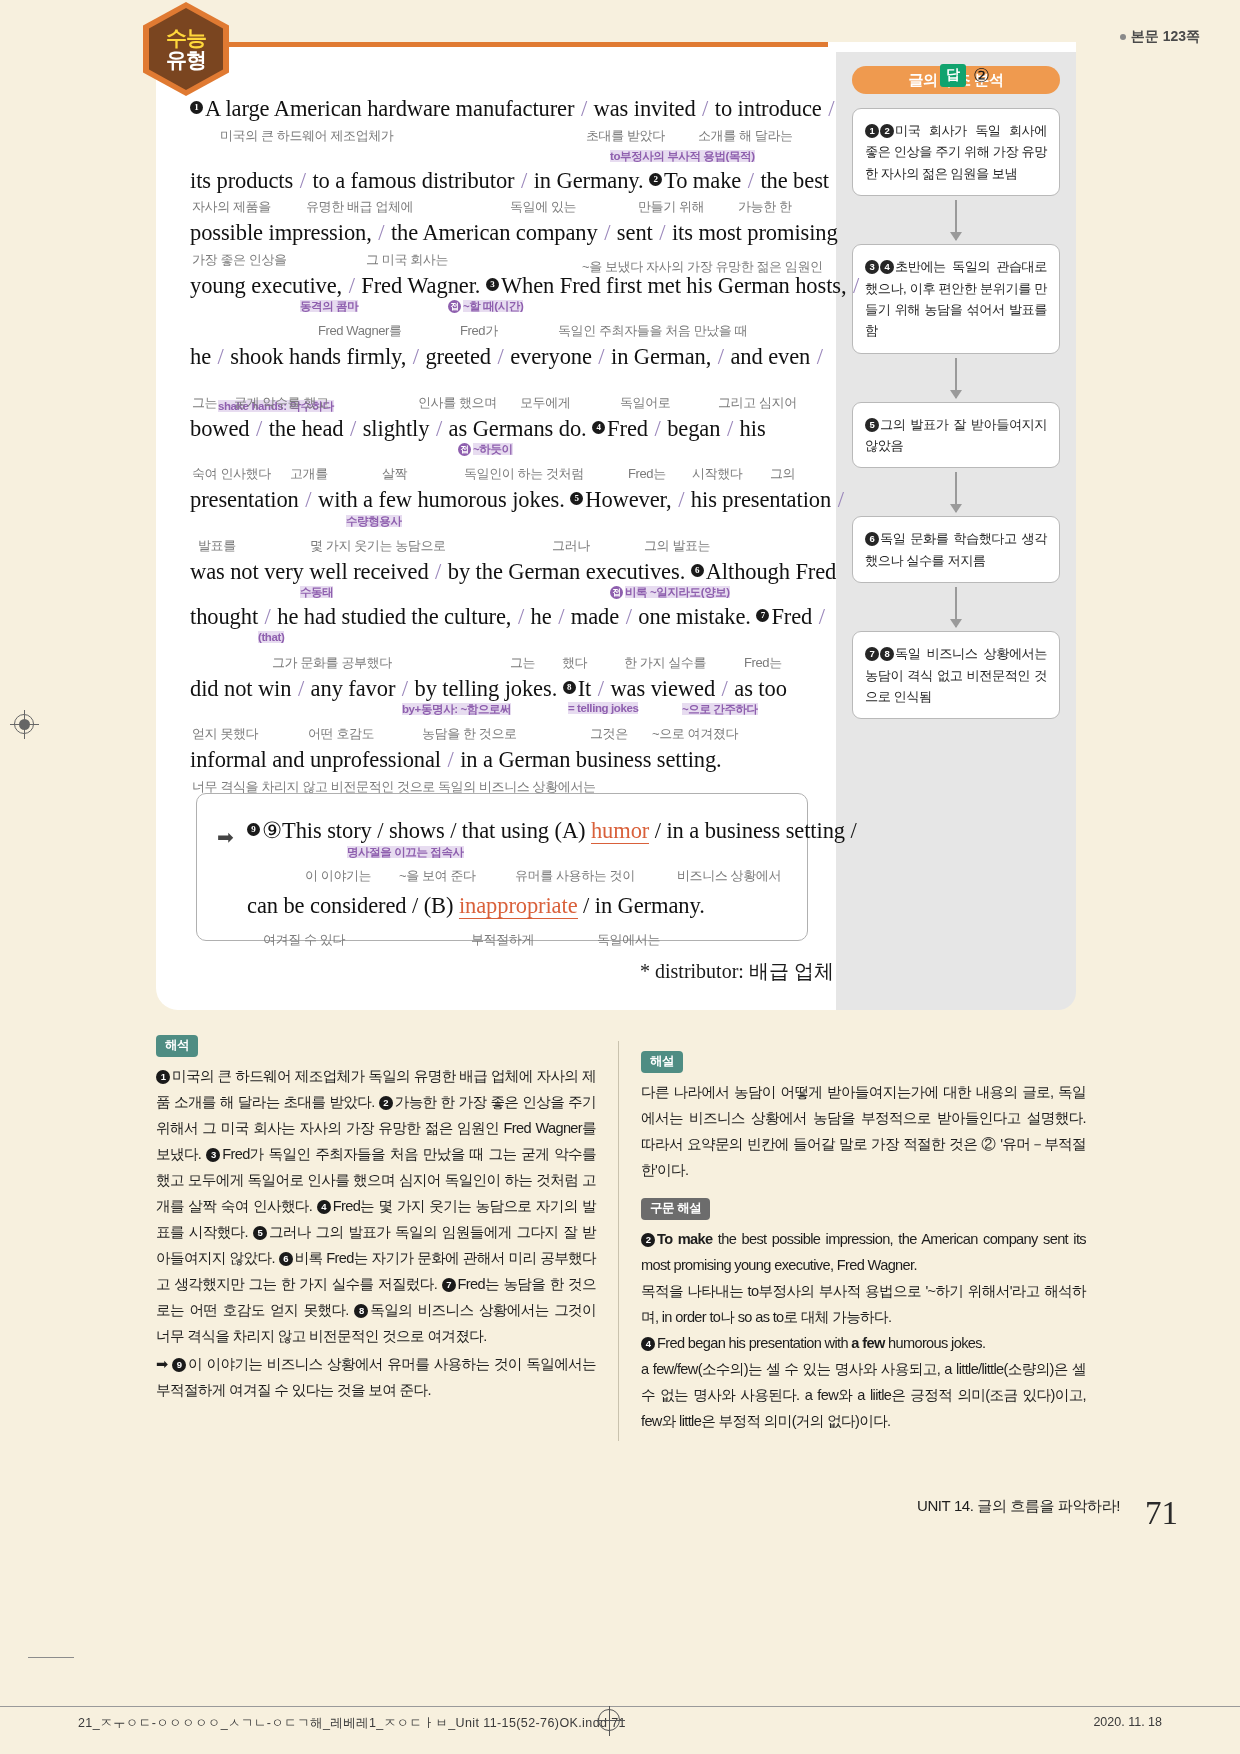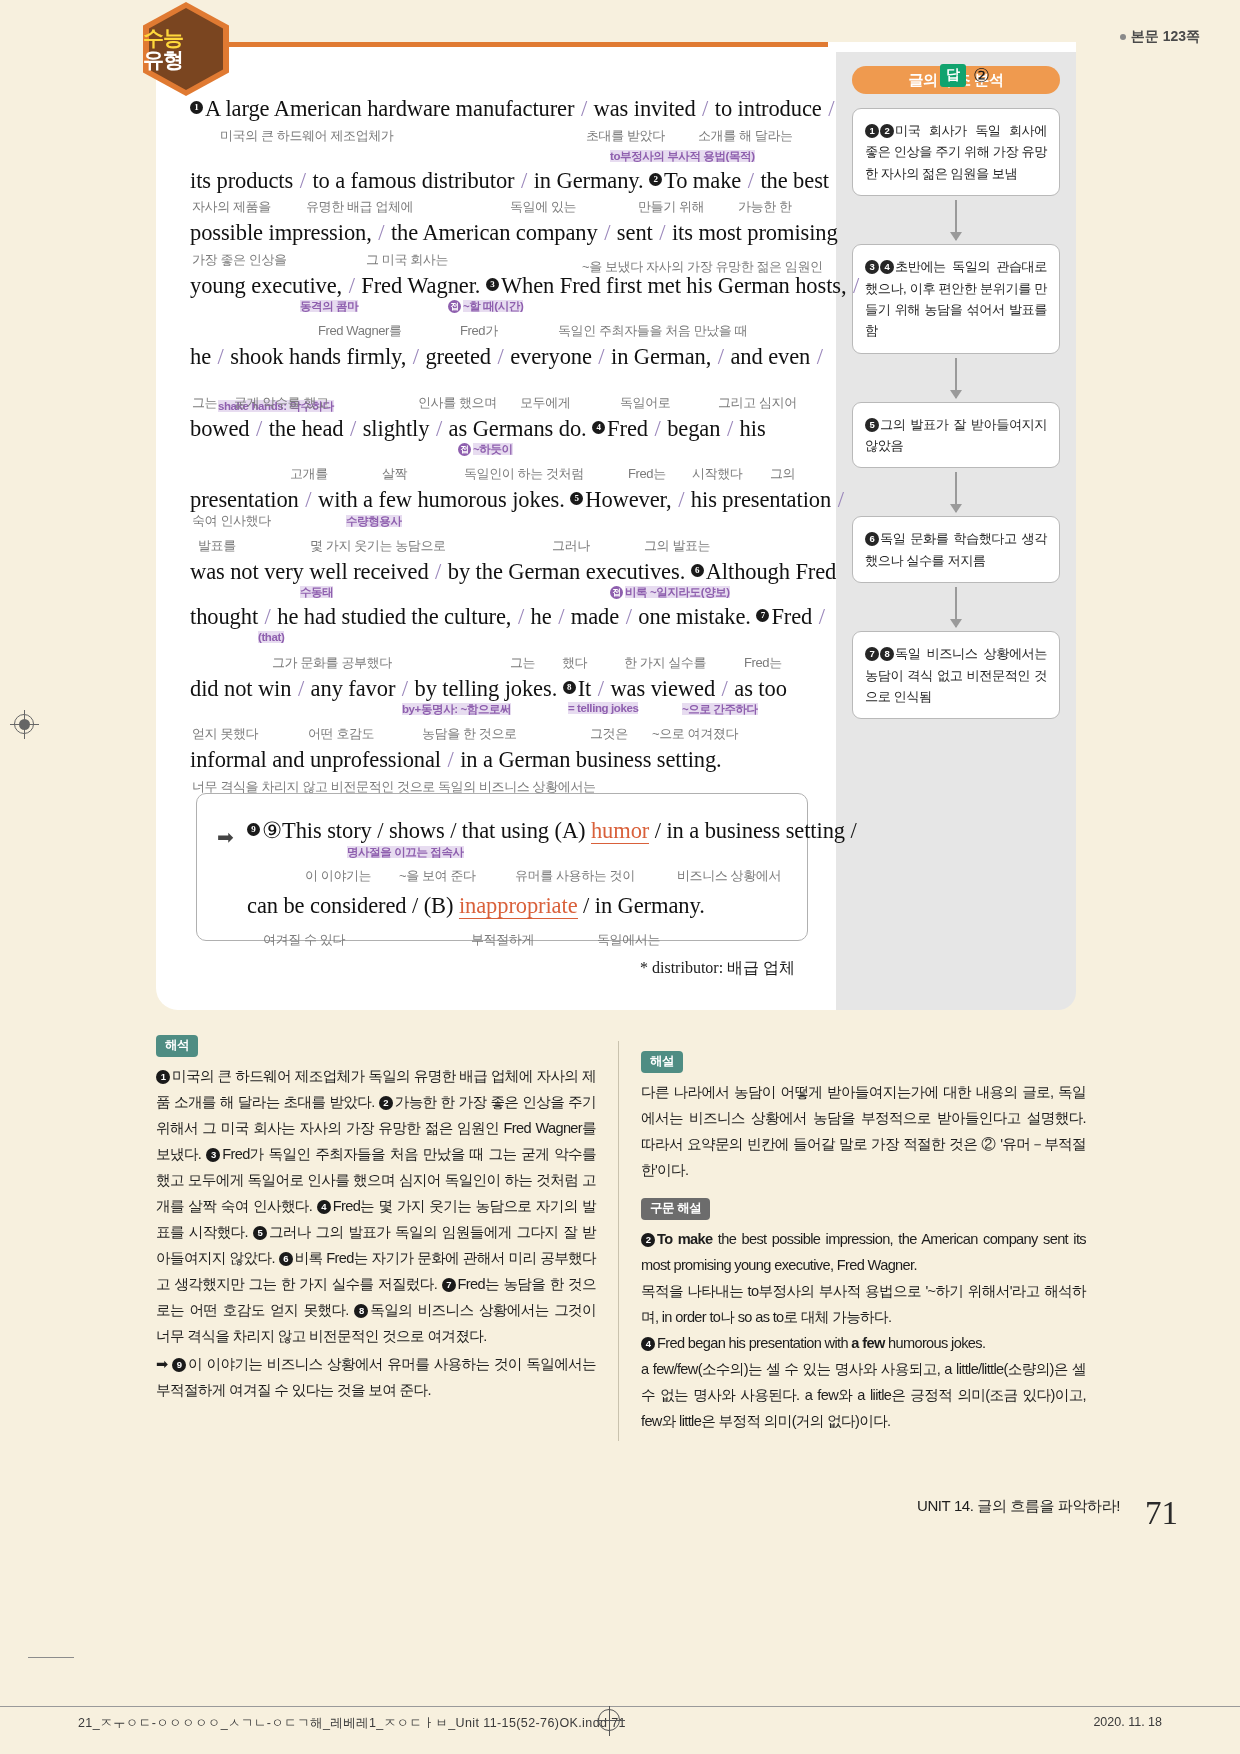--- a/index.html
+++ b/index.html
@@ -40,21 +40,21 @@
     clip-path: polygon(50% 0%, 100% 25%, 100% 75%, 50% 100%, 0% 75%, 0% 25%);
   }
   .hex-outer { background: #e07a32; }
   .hex-inner {
     background: #7a4520;
     left: 6px; top: 6px; width: 74px; height: 82px;
   }
   .hex-txt {
     position: absolute; left: 0; top: 0; width: 86px; height: 94px;
     display: flex; flex-direction: column;
-    align-items: flex-start; justify-content: center;
+    align-items: center; justify-content: center;
     line-height: 1.05;
   }
   .hex-txt .l1 { color: #ffd83b; font-size: 21px; font-weight: bold; letter-spacing: -1px;}
   .hex-txt .l2 { color: #ffffff; font-size: 21px; font-weight: bold; letter-spacing: -1px;}
 
   .ref-note {
     position: absolute; right: 40px; top: 28px;
     font-size: 14px; color: #4a4a4a; font-weight: bold;
     z-index: 8;
   }
@@ -193,21 +193,21 @@
     background: #fff;
   }
   .arrow-right {
     position: absolute; left: 20px; top: 31px;
     font-size: 20px; color: #444;
   }
   .src-note {
     position: absolute;
     left: 640px; top: 958px;
     font-family: "Liberation Serif", serif;
-    font-size: 16px; color: #1a1a1a;
+    font-size: 20px; color: #1a1a1a;
   }
 
   
   .bottom {
     position: absolute;
     left: 156px; top: 1035px;
     width: 930px; height: 420px;
   }
   .col-left { position: absolute; left: 0; top: 0; width: 440px; }
   .col-right { position: absolute; left: 485px; top: 16px; width: 445px; }
@@ -381,21 +381,21 @@
       <span class="kor" style="left: 228px;">인사를 했으며</span>
       <span class="kor" style="left: 330px;">모두에게</span>
       <span class="kor" style="left: 430px;">독일어로</span>
       <span class="kor" style="left: 528px;">그리고 심지어</span>
     </div>
     <div class="eng">bowed <span class="slash">/</span> the head <span class="slash">/</span> slightly <span class="slash">/</span> as Germans do. <span class="enum">4</span>Fred <span class="slash">/</span> began <span class="slash">/</span> his</div>
     <div class="anno-row">
       <span class="anno" style="left: 268px;"><span class="jo">접</span><span class="hl">~하듯이</span></span>
     </div>
     <div class="kor-row">
-      <span class="kor" style="left: 2px; margin-top: 47px;">숙여 인사했다</span>
+      <span class="kor" style="left: 2px;">숙여 인사했다</span>
       <span class="kor" style="left: 100px;">고개를</span>
       <span class="kor" style="left: 192px;">살짝</span>
       <span class="kor" style="left: 274px;">독일인이 하는 것처럼</span>
       <span class="kor" style="left: 438px;">Fred는</span>
       <span class="kor" style="left: 502px;">시작했다</span>
       <span class="kor" style="left: 580px;">그의</span>
     </div>
     <div class="eng">presentation <span class="slash">/</span> with a few humorous jokes. <span class="enum">5</span>However, <span class="slash">/</span> his presentation <span class="slash">/</span></div>
     <div class="anno-row">
       <span class="anno" style="left: 156px;"><span class="hl">수량형용사</span></span>

